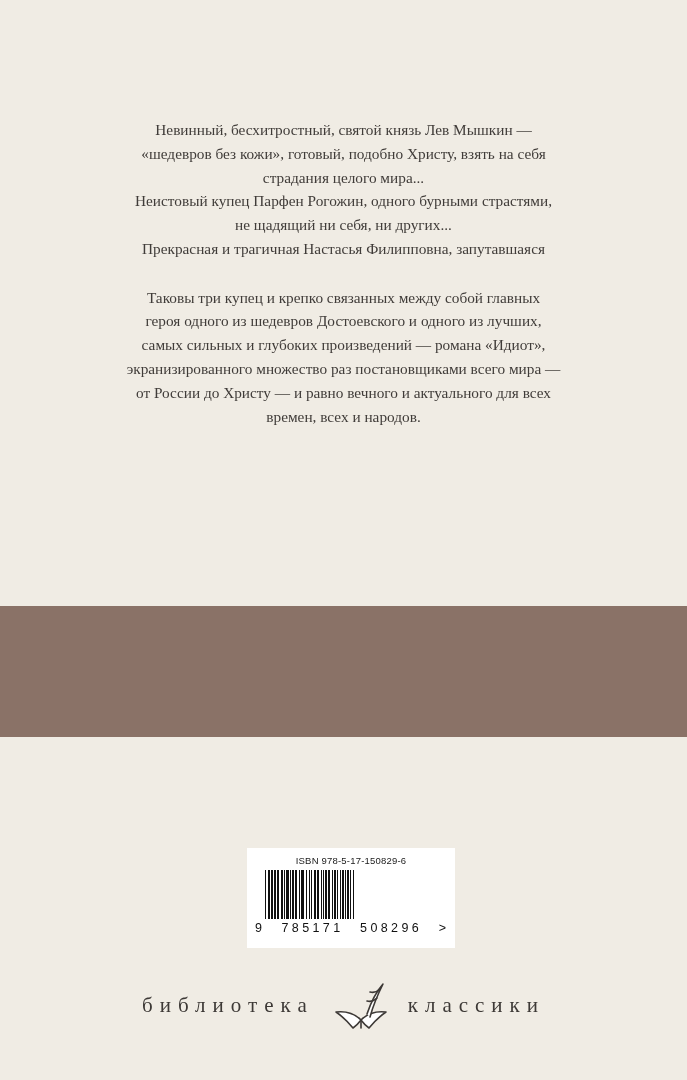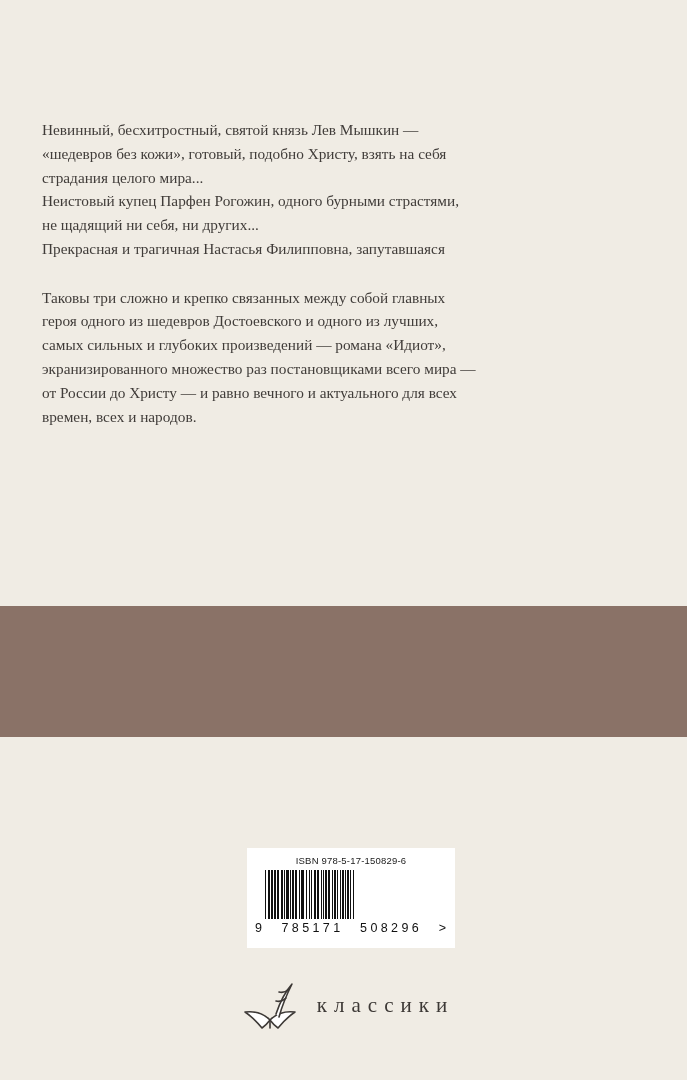--- a/index.html
+++ b/index.html
@@ -20,21 +20,21 @@
     background: #f0ece4;
   }
 
   
   .blurb {
     position: absolute;
     left: 0;
     right: 0;
     top: 118px;
     padding: 0 42px;
-    text-align: left;
+    text-align: center;
     color: #403c39;
     font-size: 15.3px;
     line-height: 1.555;
   }
   .blurb p {
     margin: 0;
   }
   .blurb .gap {
     height: 25px;
   }
@@ -126,21 +126,21 @@
 <div class="page">
 
   <div class="blurb">
     <p>Невинный, бесхитростный, святой князь Лев Мышкин —</p>
     <p>«шедевров без кожи», готовый, подобно Христу, взять на себя</p>
     <p>страдания целого мира...</p>
     <p>Неистовый купец Парфен Рогожин, одного бурными страстями,</p>
     <p>не щадящий ни себя, ни других...</p>
     <p>Прекрасная и трагичная Настасья Филипповна, запутавшаяся</p>
     <div class="gap"></div>
-    <p>Таковы три сложно и крепко связанных между собой главных</p>
+    <p>Таковы три купец и крепко связанных между собой главных</p>
     <p>героя одного из шедевров Достоевского и одного из лучших,</p>
     <p>самых сильных и глубоких произведений — романа «Идиот»,</p>
     <p>экранизированного множество раз постановщиками всего мира —</p>
     <p>от России до Христу — и равно вечного и актуального для всех</p>
     <p>времен, всех и народов.</p>
   </div>
 
   <div class="brown-band"></div>
 
   <div class="barcode-box">
@@ -212,20 +212,21 @@
       </div>
     <div class="bar-digits">
       <span class="lead">9</span>
       <span class="mid">785171</span>
       <span class="mid">508296</span>
       <span class="trail">&gt;</span>
     </div>
   </div>
 
   <div class="series">
+    <div class="series-word">библиотека</div>
     <div class="series-mark">
       <svg width="74" height="74" viewBox="0 0 74 74" aria-hidden="true">
         <g fill="none" stroke="#3d3936" stroke-width="1.6" stroke-linecap="round" stroke-linejoin="round">
           <path d="M37 52 C30 45 20 43 12 44 C18 48 24 54 29 60 C32 58 34 56 37 52 Z" fill="#ffffff"></path>
           <path d="M37 52 C44 45 54 43 62 44 C56 48 50 54 45 60 C42 58 40 56 37 52 Z" fill="#ffffff"></path>
           <path d="M37 52 L37 60"></path>
           <path d="M43 46 C47 34 52 24 59 16 C54 26 49 38 46 49" fill="#ffffff"></path>
           <path d="M46 24 C50 25 53 24 56 21"></path>
           <path d="M43 33 C47 34 50 33 53 30"></path>
         </g>

